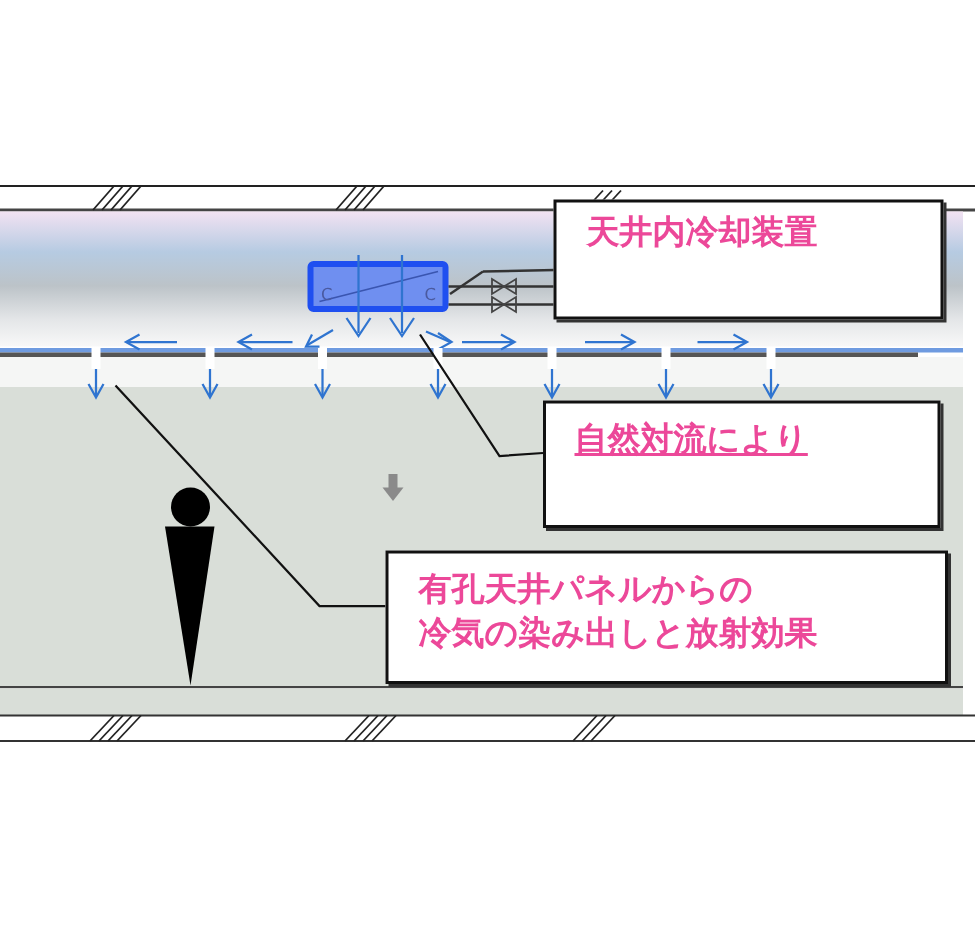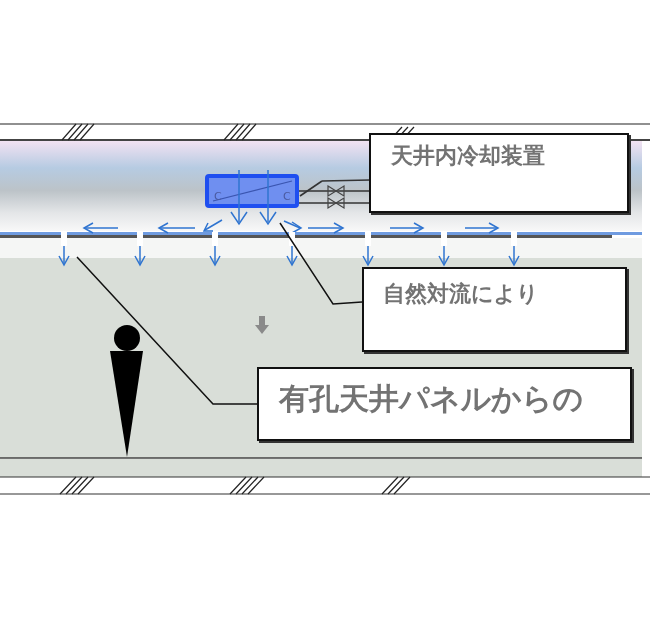--- a/index.html
+++ b/index.html
@@ -1,27 +1,27 @@
 <!DOCTYPE html>
 <html><head>
 <meta charset="utf-8">
 <style>
   html, body { margin:0; padding:0; background:#ffffff; }
   body { width:650px; height:619px; position:relative; overflow:hidden; font-family:"DejaVu Sans", sans-serif; }
   #diagram { position:absolute; left:0; top:0; width:650px; height:619px; }
   .label-box {
     position:absolute; background:#ffffff; border:2px solid #111;
     box-shadow: 2px 2px 0 #333;
-    color:#737373; font-weight:bold; line-height:1.32;
+    color:#ec4899; font-weight:bold; line-height:1.32;
     box-sizing:border-box;
   }
   .label-box .line { display:block; white-space:nowrap; }
   #box-cb { left:369px; top:133px; width:260px; height:80px; font-size:22px; padding:6px 0 0 20px; }
-  #box-natural { left:362px; top:267px; width:265px; height:85px; font-size:22px; padding:10px 0 0 19px; }
-  #box-perforated { left:257px; top:367px; width:375px; height:74px; font-size:30px; padding:10px 0 0 20px; }
+  #box-natural { left:362px; top:267px; width:265px; height:85px; font-size:22px; padding:10px 0 0 19px;text-decoration:underline; }
+  #box-perforated { left:257px; top:367px; width:375px; height:89px; font-size:22px; padding:10px 0 0 20px; }
 </style>
 </head>
 <body>
 
 <svg id="diagram" viewBox="0 0 650 619" xmlns="http://www.w3.org/2000/svg">
   <defs>
     <linearGradient id="ceilGrad" x1="0" y1="0" x2="0" y2="1">
       <stop offset="0" stop-color="#f2e2f2"></stop>
       <stop offset="0.3" stop-color="#b6cbe2"></stop>
       <stop offset="0.55" stop-color="#bcc3c8"></stop>
@@ -191,13 +191,14 @@
 <div class="label-box" id="box-cb">
   <span class="line">天井内冷却装置</span>
 </div>
 
 <div class="label-box" id="box-natural">
   <span class="line">自然対流により</span>
 </div>
 
 <div class="label-box" id="box-perforated">
   <span class="line">有孔天井パネルからの</span>
+  <span class="line">冷気の染み出しと放射効果</span>
 </div>
 
 </body></html>

